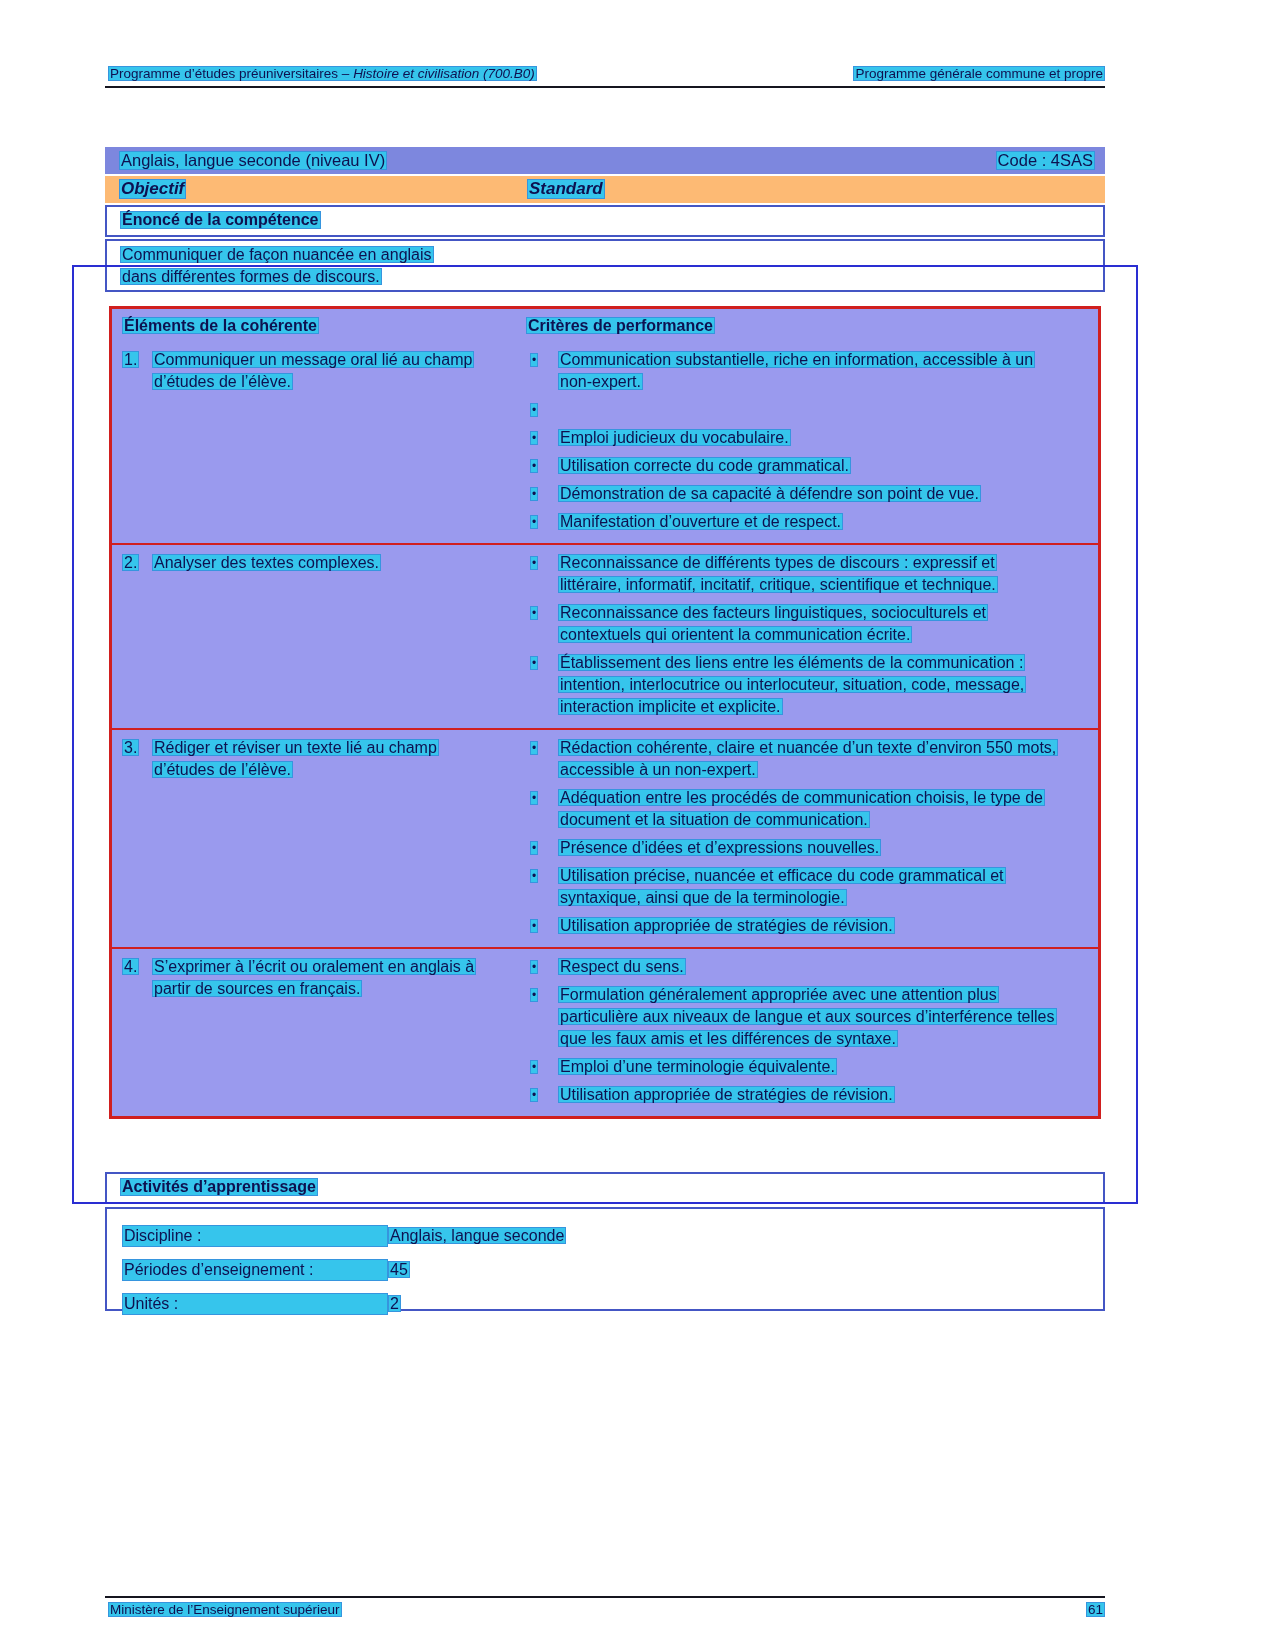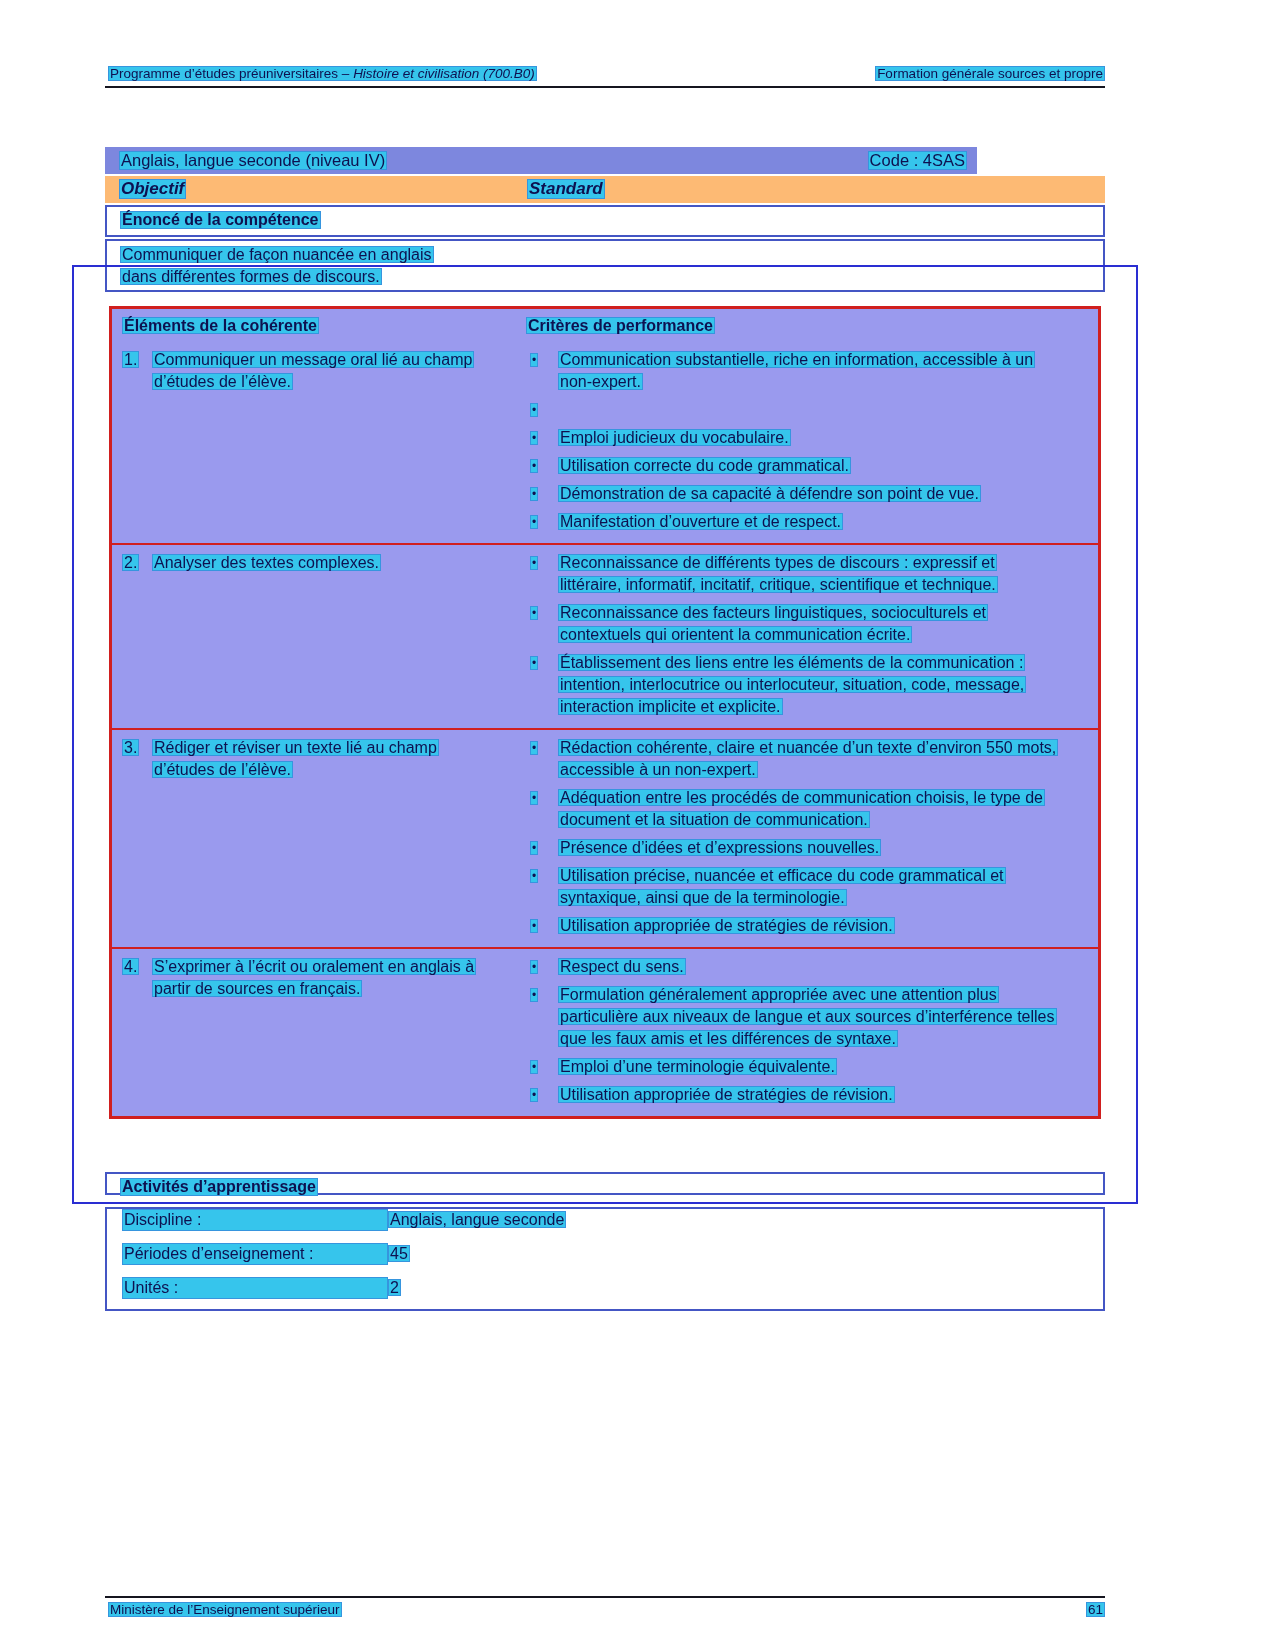--- a/index.html
+++ b/index.html
@@ -21,41 +21,41 @@
   .hdr-left  { position:absolute; left:108px; top:66px; font-size:13.5px; }
   .hdr-right { position:absolute; right:170px; top:66px; font-size:13.5px; }
   .hdr-rule  { position:absolute; left:105px; top:86px; width:1000px; height:2px; background:#15151f; }
   .ftr-rule  { position:absolute; left:105px; top:1596px; width:1000px; height:2px; background:#15151f; }
   .ftr-left  { position:absolute; left:108px; top:1602px; font-size:13.5px; }
   .ftr-page  { position:absolute; left:105px; top:1602px; width:1000px; text-align:right; font-size:13.5px; }
   .it { font-style:italic; }
 
   
   .title-bar {
-    position:absolute; left:105px; top:147px; width:872px; height:27px;
+    position:absolute; left:105px; top:147px; width:1000px; height:27px;
     background:#7d87de; display:flex; align-items:center; justify-content:space-between;
     padding:0 10px 0 14px; font-size:16.5px;
   }
 
   
   .obj-row {
     position:absolute; left:105px; top:176px; width:1000px; height:27px;
     background:#fdba74; font-size:17px; font-weight:bold; font-style:italic;
   }
   .obj-label { position:absolute; left:14px; top:3px; }
   .std-label { position:absolute; left:422px; top:3px; }
 
   
   .wbox { position:absolute; left:105px; width:1000px; background:#ffffff; border:2px solid #4456c4; }
   .enonce-box  { top:205px; height:32px; }
   .enonce-box .bx-txt { position:absolute; left:13px; top:4px; font-size:16px; font-weight:bold; }
   .stmt-box { top:239px; height:53px; font-size:16px; line-height:22px; padding:3px 0 0 13px; }
-  .activ-box { top:1172px; height:23px; }
+  .activ-box { top:1172px; height:32px; }
   .activ-box .bx-txt { position:absolute; left:13px; top:4px; font-size:16px; font-weight:bold; }
-  .fields-box { top:1207px; height:104px; padding:0 0 0 15px; font-size:16px; }
+  .fields-box { top:1207px; height:104px; padding:16px 0 0 15px; font-size:16px; }
   .field-row { margin-bottom:12px; height:22px; line-height:22px; }
   .field-label { display:inline-block; width:266px; }
 
   
   .comp-table {
     position:absolute; left:109px; top:306px; width:992px;
     background:#9a9aee; border:3px solid #d01f1f;
     font-size:16px; color:#0e1150;
   }
   .thead { display:flex; height:33px; align-items:center; font-weight:bold; }
@@ -76,21 +76,21 @@
     position:absolute; left:72px; top:265px; width:1066px; height:939px;
     border:2px solid #2a2ed2; pointer-events:none;
   }
 </style>
 </head>
 <body>
 
 <div class="page">
 
   <span class="hdr-left hl"><span>Programme d’études préuniversitaires – </span><span class="it">Histoire et civilisation (700.B0)</span></span>
-  <span class="hdr-right hl">Formation générale sources et propre</span>
+  <span class="hdr-right hl">Programme générale commune et propre</span>
   <div class="hdr-rule"></div>
 
   <div class="title-bar">
     <span class="hl">Anglais, langue seconde (niveau IV)</span>
     <span class="hl">Code : 4SAS</span>
   </div>
 
   <div class="obj-row">
     <span class="obj-label hl">Objectif</span>
     <span class="std-label hl">Standard</span>

